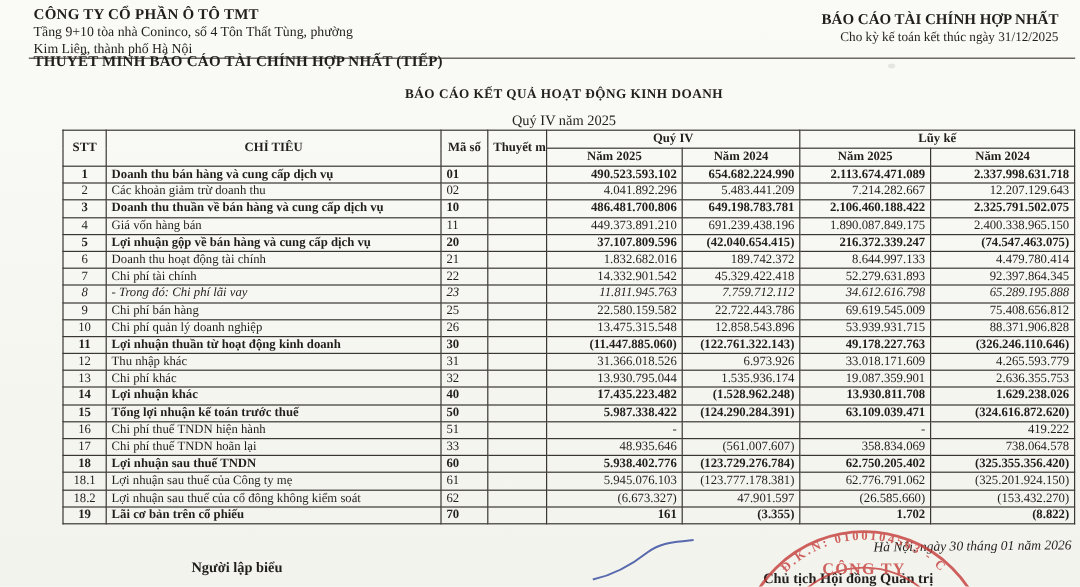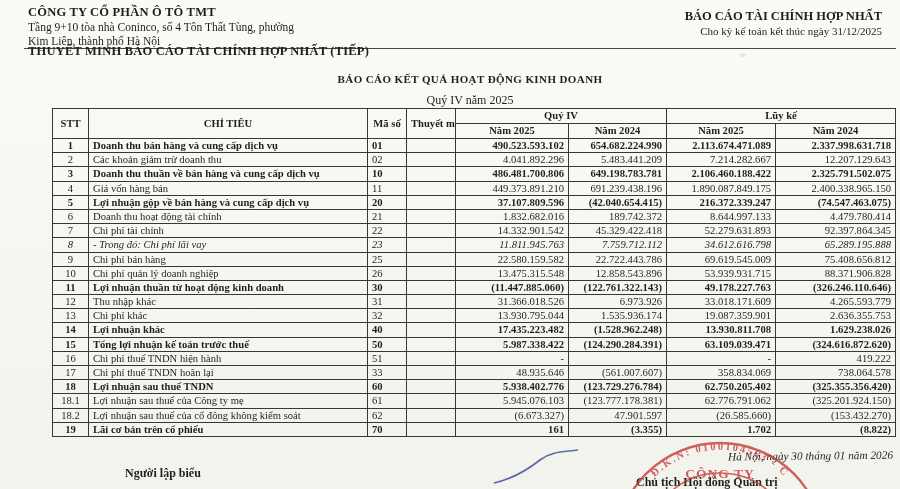--- a/index.html
+++ b/index.html
@@ -42,21 +42,21 @@
   th.pre { white-space:pre-line; line-height:1.1; }
   tbody td { height:14.2px; }
   td.c-stt  { text-align:center; }
   td.c-label{ text-align:left; padding-left:5px; }
   td.c-code { }
   td.c-num  { text-align:right; padding-right:6px; }
   tr.row-bold   td { font-weight:bold; }
   tr.row-italic td { font-style:italic; }
 
   
-  .sig { position:absolute; font-weight:bold; font-size:12px; text-align:left; }
+  .sig { position:absolute; font-weight:bold; font-size:12px; text-align:center; }
   .sig-left   { left:125px; width:145px; top:466px; }
   .sig-center { left:370px; width:150px; top:464px; }
   .date-line  { position:absolute; left:655px; width:238px; top:450px; text-align:right; font-style:italic; font-size:11.3px; transform:rotate(-0.6deg); }
   .sig-right  { position:absolute; left:636px; width:230px; top:475px; text-align:left; font-weight:bold; font-size:12px; }
 
   .stamp { position:absolute; left:614px; top:437px; width:212px; height:52px; pointer-events:none; }
   .signature-stroke { position:absolute; left:490px; top:447px; width:92px; height:40px; }
 
   
   .smudge { position:absolute; background:rgba(90,88,80,.12); border-radius:50%; }

